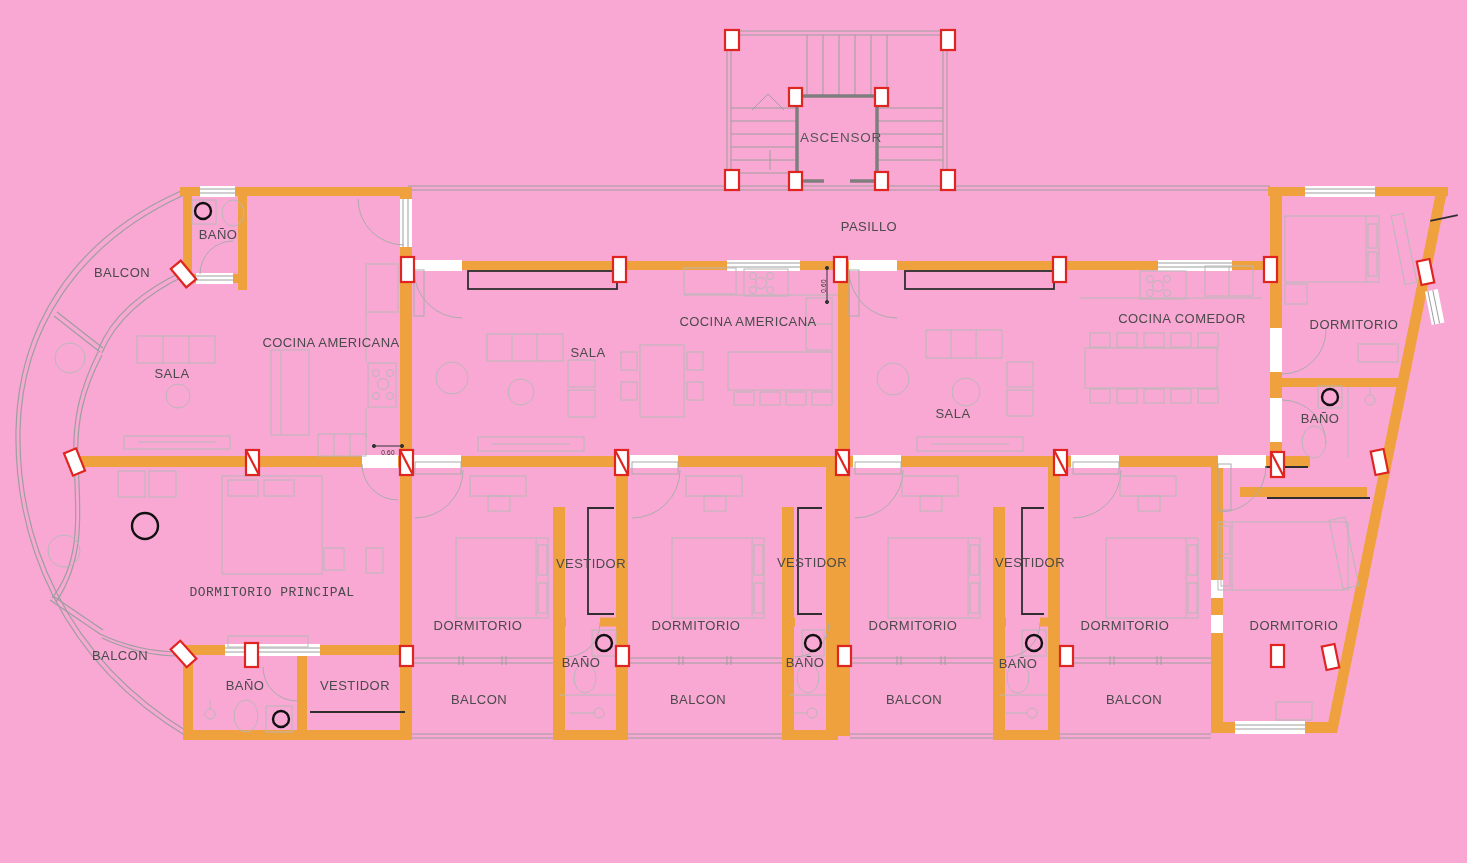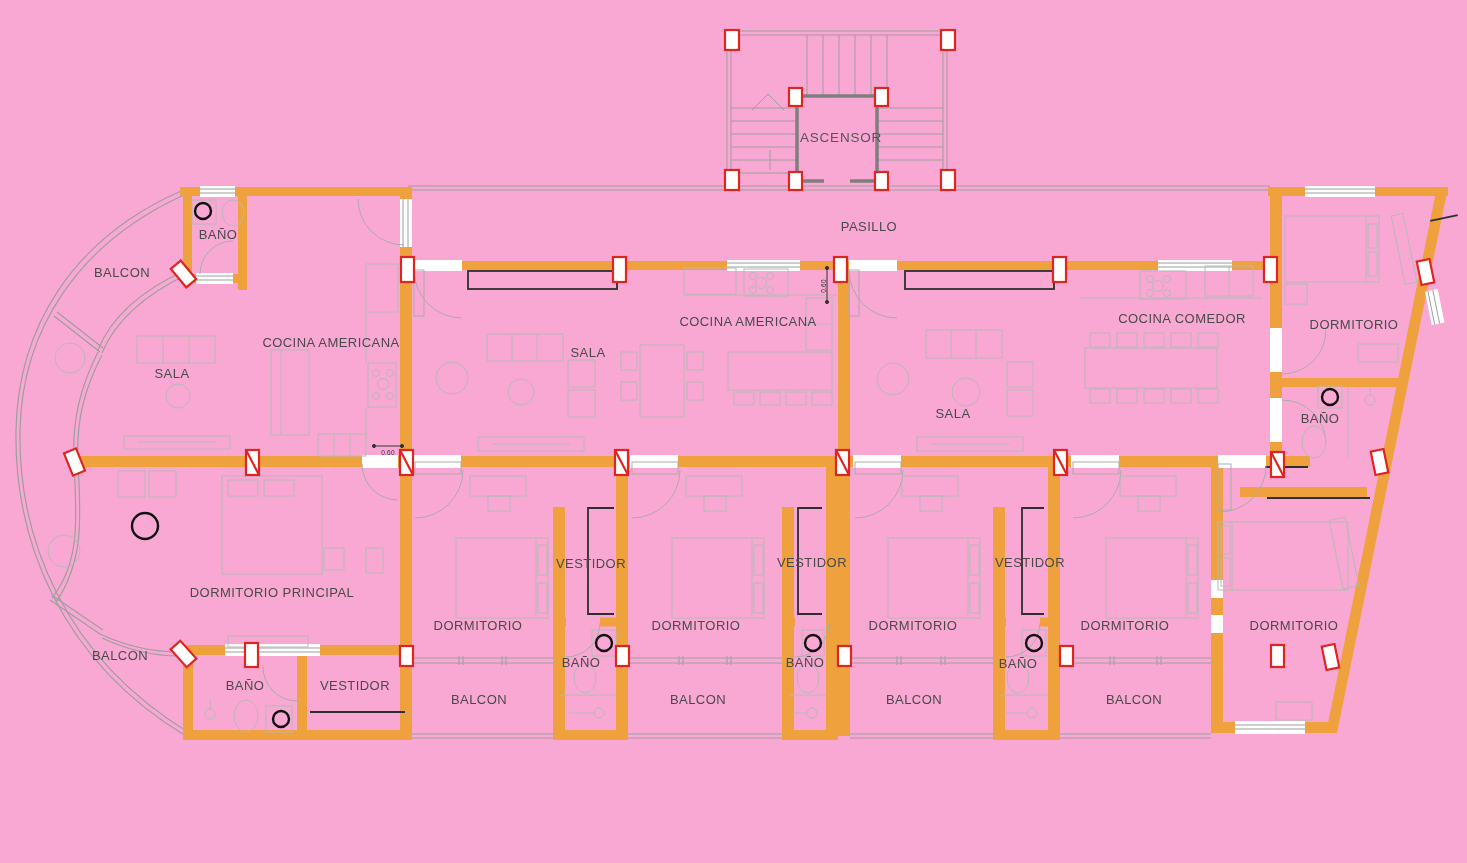--- a/index.html
+++ b/index.html
@@ -529,21 +529,21 @@
 <div class="lbl" style="left:218px;top:234px;">BAÑO</div>
 <div class="lbl" style="left:122px;top:272px;">BALCON</div>
 <div class="lbl" style="left:331px;top:342px;">COCINA AMERICANA</div>
 <div class="lbl" style="left:172px;top:373px;">SALA</div>
 <div class="lbl" style="left:588px;top:352px;">SALA</div>
 <div class="lbl" style="left:748px;top:321px;">COCINA AMERICANA</div>
 <div class="lbl" style="left:953px;top:413px;">SALA</div>
 <div class="lbl" style="left:1182px;top:318px;">COCINA COMEDOR</div>
 <div class="lbl" style="left:1354px;top:324px;">DORMITORIO</div>
 <div class="lbl" style="left:1320px;top:418px;">BAÑO</div>
-<div class="lbl" style="left:272px;top:592px;">DORMITORIO PRINCIPAL</div>
+<div class="lbl" style="left:272px;top:592px;font-family:Liberation Mono, monospace;">DORMITORIO PRINCIPAL</div>
 <div class="lbl" style="left:120px;top:655px;">BALCON</div>
 <div class="lbl" style="left:245px;top:685px;">BAÑO</div>
 <div class="lbl" style="left:355px;top:685px;">VESTIDOR</div>
 <div class="lbl" style="left:478px;top:625px;">DORMITORIO</div>
 <div class="lbl" style="left:591px;top:563px;">VESTIDOR</div>
 <div class="lbl" style="left:581px;top:662px;">BAÑO</div>
 <div class="lbl" style="left:479px;top:699px;">BALCON</div>
 <div class="lbl" style="left:696px;top:625px;">DORMITORIO</div>
 <div class="lbl" style="left:812px;top:562px;">VESTIDOR</div>
 <div class="lbl" style="left:805px;top:662px;">BAÑO</div>

